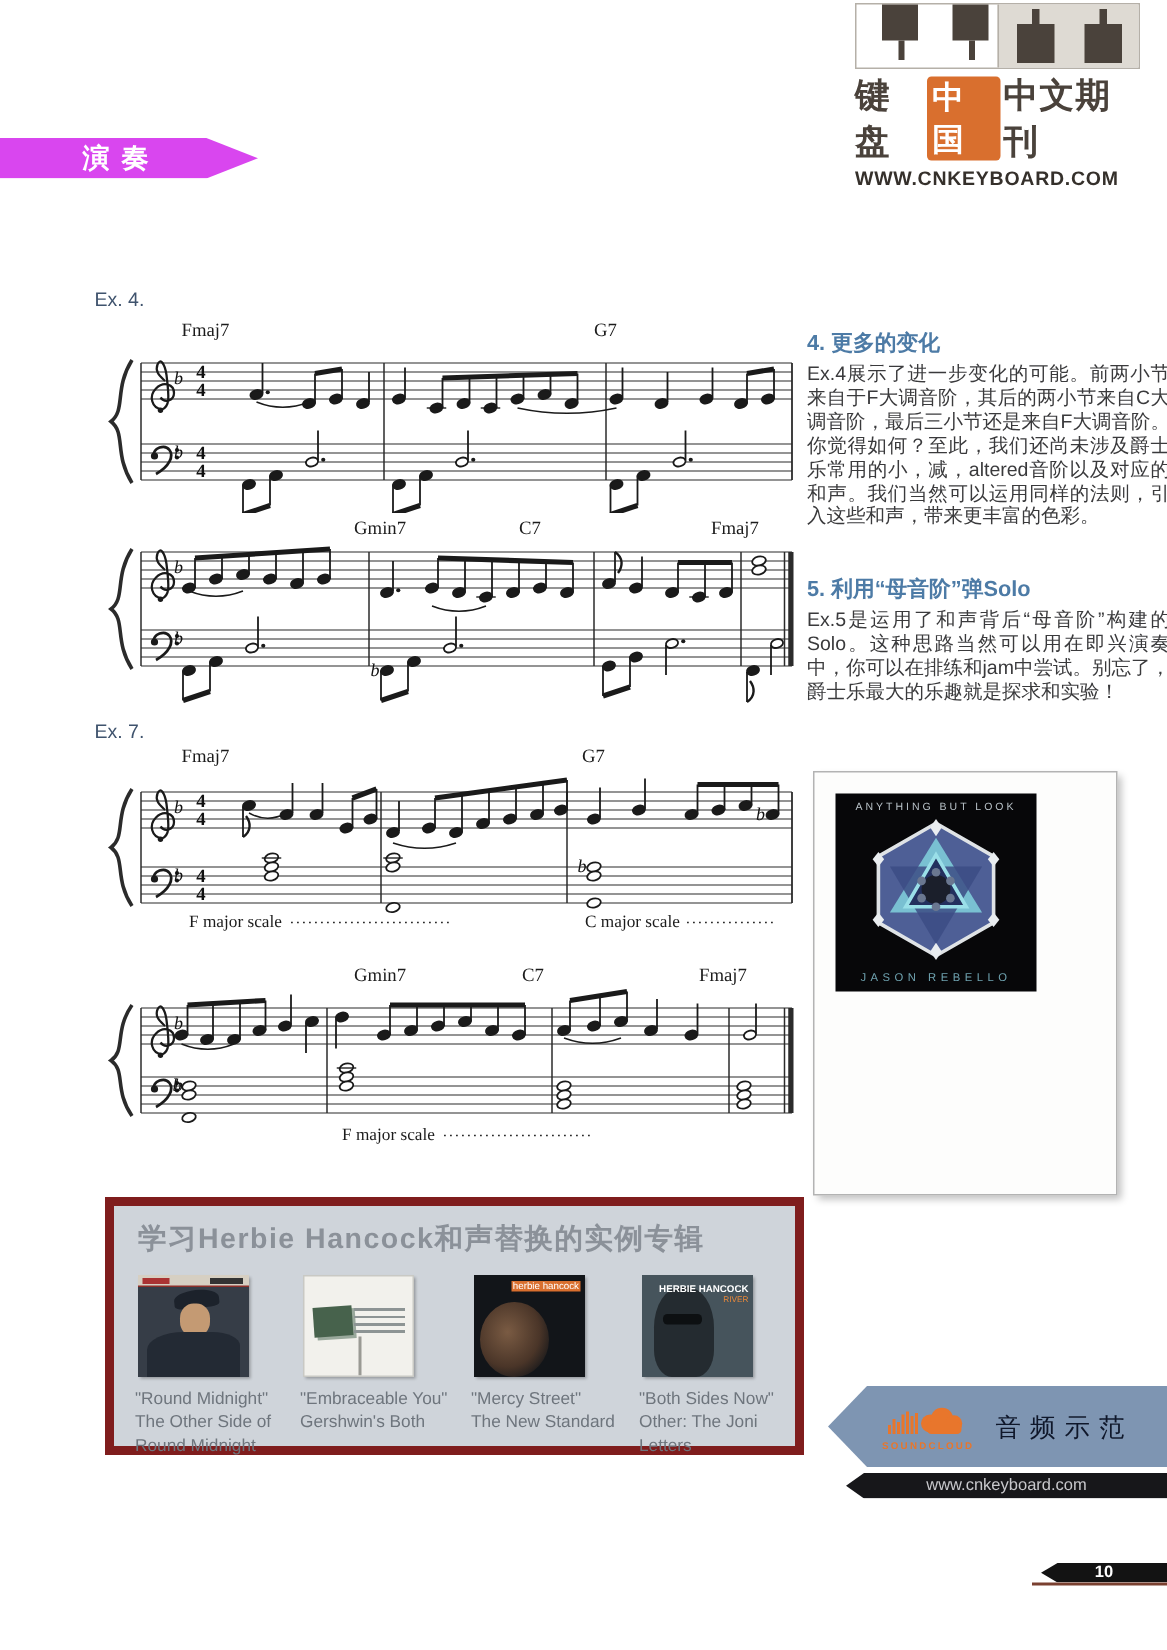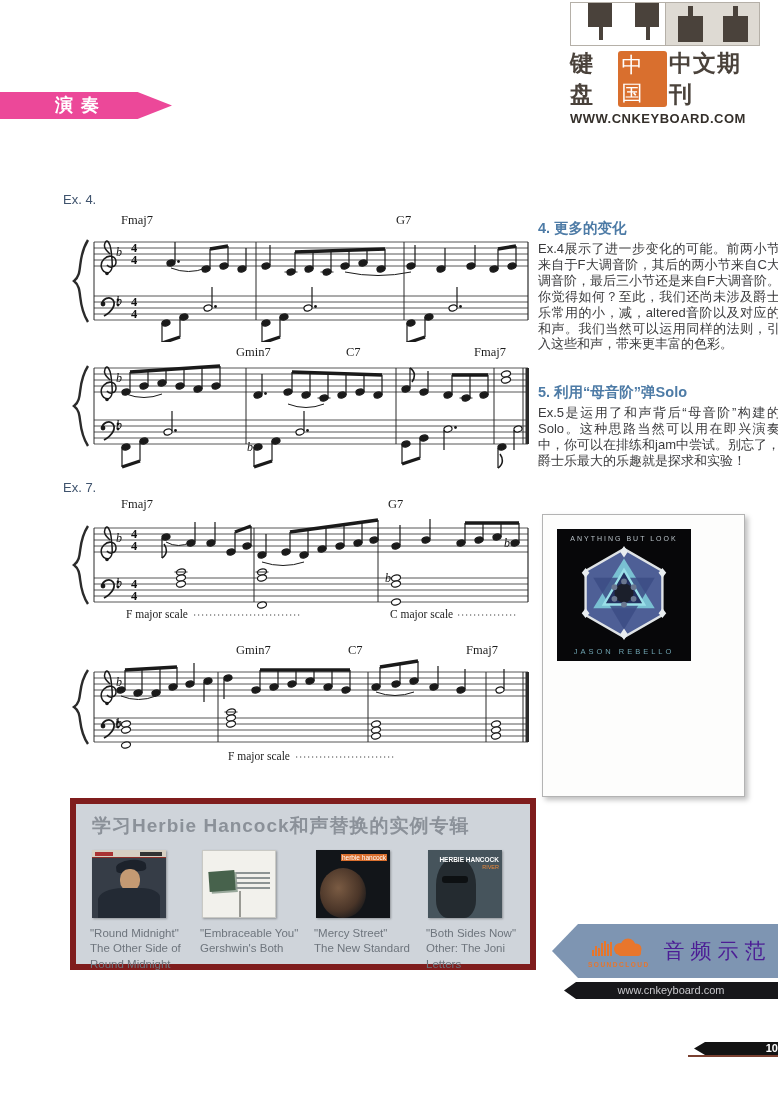--- a/index.html
+++ b/index.html
@@ -11,26 +11,26 @@
   .logo{left:570px;top:2px;width:192px}
   .logo-keys{position:relative;width:190px;height:44px;border:1px solid #b5b0a8;background:#fff}
   .logo-keys .halfR{position:absolute;right:0;top:0;width:50%;height:100%;background:#dedad3;border-left:1px solid #b5b0a8}
   .key{position:absolute;background:#4a423b}
   .k1b{left:9%;top:0;width:13%;height:56%}.k1s{left:15%;top:56%;width:2%;height:32%}
   .k2b{left:34%;top:0;width:13%;height:56%}.k2s{left:40%;top:56%;width:2%;height:32%}
   .k3s{left:62%;top:6%;width:3%;height:26%}.k3b{left:57%;top:32%;width:13%;height:60%}
   .k4s{left:86%;top:6%;width:3%;height:26%}.k4b{left:81%;top:32%;width:13%;height:60%}
   .logo-row{display:flex;align-items:center;margin-top:2px}
   .logo-cn{font-size:23px;font-weight:bold;color:#4a423b;letter-spacing:1px}
-  .logo-hl{background:#d96f2e;color:#fff;font-size:21px;font-weight:normal;
+  .logo-hl{background:#d96f2e;color:#fff;font-size:21px;font-weight:bold;
     padding:0 3px;border-radius:3px;margin:0 2px;letter-spacing:1px}
   .logo-url{font-size:13px;font-weight:bold;color:#35302b;letter-spacing:.5px;margin-top:1px}
 
   
-  .banner{left:0;top:92px;width:172px;height:27px;background:#ec4899;color:#fff;
+  .banner{left:0;top:92px;width:172px;height:27px;background:#d946ef;color:#fff;
     font-size:18px;font-weight:bold;letter-spacing:8px;line-height:27px;padding-left:55px;
     clip-path:polygon(0 0,80% 0,100% 50%,80% 100%,0 100%)}
 
   
   .exlabel{font-size:13px;font-weight:normal;color:#3f536d}
   .ex4{left:63px;top:192px}.ex5{left:63px;top:480px}
 
   .sys{position:absolute;left:66px}
   .sysvg text{user-select:none}
   .chord{font:12.5px "Liberation Serif",serif;fill:#1c1c1c}
@@ -94,29 +94,29 @@
   .t4-text{position:absolute;right:3px;top:6px;text-align:right;font-size:6.5px;font-weight:bold;
     color:#fff;line-height:1.25}
   .t4-text em{display:block;color:#e8883a;font-style:normal;font-size:5.5px;font-weight:normal}
 
   
   .scbanner{left:552px;top:924px;width:226px;height:54px;background:#7e95b2;
     clip-path:polygon(26px 0,100% 0,100% 100%,26px 100%,0 50%);
     display:flex;align-items:center;gap:14px;padding-left:36px}
   .sc-logo{display:flex;flex-direction:column;align-items:center}
   .sc-name{font-size:6.5px;font-weight:bold;color:#e8762c;letter-spacing:1.5px;margin-top:1px}
-  .sc-label{font-size:21px;color:#4c1d95;letter-spacing:6px}
+  .sc-label{font-size:17px;color:#0f172a;letter-spacing:6px}
   .urlstrip{left:564px;top:982px;width:214px;height:17px;background:#17171a;color:#c8c8cc;
     clip-path:polygon(12px 0,100% 0,100% 100%,12px 100%,0 50%);
     font-size:11px;line-height:17px;text-align:center}
 
   
   .pagebar{left:694px;top:1042px;width:84px;height:13px;background:#131313;color:#fff;
     clip-path:polygon(11px 0,100% 0,100% 100%,11px 100%,0 50%);
-    font-size:11px;line-height:13px;text-align:right;font-weight:bold}
+    font-size:11px;line-height:13px;text-align:center;font-weight:bold}
   .pageline{left:688px;top:1055px;width:90px;height:2px;background:#7a4030}
 </style>
 </head>
 <body>
 
 <div class="abs logo">
   <div class="logo-keys">
     <div class="halfR"></div>
     <div class="key k1b"></div>
       <div class="key k1s"></div>

